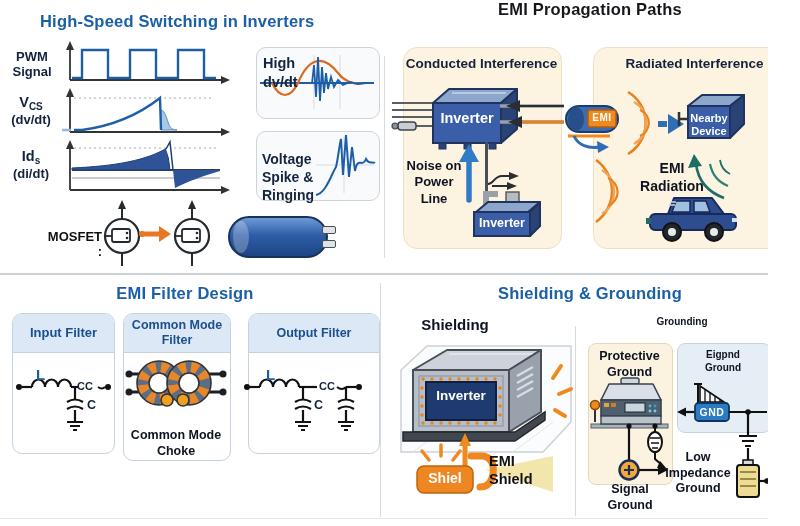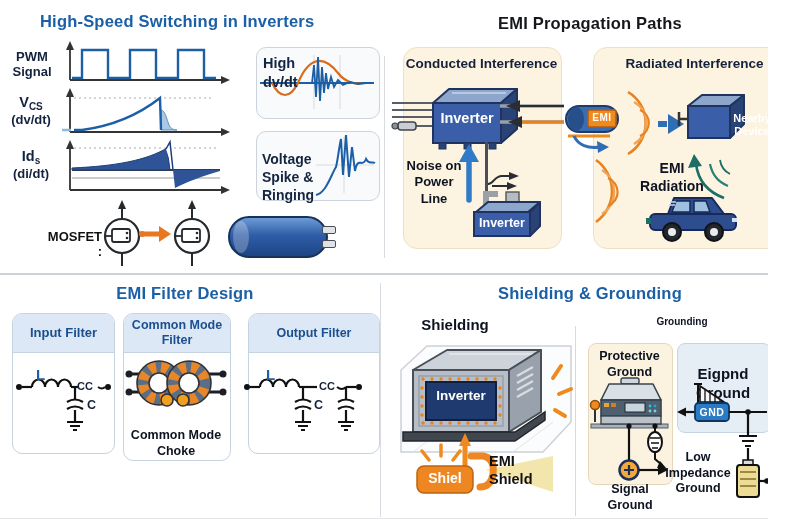--- a/index.html
+++ b/index.html
@@ -138,21 +138,21 @@
     <circle cx="4" cy="10" r="3" fill="#e87722"></circle>
     <line x1="4" y1="10" x2="22" y2="10" stroke="#e87722" stroke-width="5" stroke-linecap="round"></line>
     <polygon points="21,2 33,10 21,18" fill="#e87722"></polygon>
   </svg>
   <div class="cyl" style="left:228px;top:216px;width:100px;height:42px;">
     <div class="cap"></div>
     <div class="pin" style="top:8px;"></div>
     <div class="pin" style="bottom:8px;"></div>
   </div>
 
-  <div class="abs qtitle dark ctr" style="left:440px;top:14px;width:300px;">EMI Propagation Paths</div>
+  <div class="abs qtitle dark ctr" style="left:440px;top:0;width:300px;">EMI Propagation Paths</div>
 
   <div class="panel" style="left:403px;top:47px;width:157px;height:200px;"></div>
   <div class="panel" style="left:593px;top:47px;width:203px;height:200px;"></div>
 
   <div class="ptitle" style="left:593px;top:56px;width:203px;">Radiated Interference</div>
   <div class="ptitle" style="left:403px;top:56px;width:157px;">Conducted Interference</div>
 
   <svg class="abs" style="left:392px;top:98px;" width="40" height="34" viewBox="0 0 40 34">
     <line x1="0" y1="5" x2="40" y2="5" stroke="#5a5f66" stroke-width="2.2"></line>
     <line x1="0" y1="12" x2="40" y2="12" stroke="#5a5f66" stroke-width="2.2"></line>
@@ -227,21 +227,21 @@
     <rect x="0" y="11" width="9" height="6" fill="#2f6db5"></rect>
     <polygon points="10,4 26,14 10,24" fill="#2f6db5"></polygon>
   </svg>
 
   <svg class="abs" style="left:676px;top:90px;" width="76" height="56" viewBox="0 0 76 56">
     <path d="M3,22 v14 M3,29 h9" stroke="#333" stroke-width="2.5" fill="none"></path>
     <polygon points="12,16 26,5 68,5 54,16" fill="#8ca6cc" stroke="#20335f" stroke-width="2" stroke-linejoin="round"></polygon>
     <polygon points="54,16 68,5 68,34 54,48" fill="#2a4377" stroke="#20335f" stroke-width="2" stroke-linejoin="round"></polygon>
     <rect x="12" y="16" width="42" height="32" fill="#3a5fa8" stroke="#20335f" stroke-width="2"></rect>
   </svg>
-  <div class="wtext" style="left:688px;top:112px;width:42px;font-size:11px;margin-left:43px;">
+  <div class="wtext" style="left:688px;top:112px;width:42px;font-size:11px;">
     <div>Nearby</div>
     <div>Device</div>
   </div>
 
   <svg class="abs" style="left:684px;top:142px;" width="48" height="60" viewBox="0 0 48 60">
     <path d="M40,56 C24,50 14,38 12,22" stroke="#1d6e66" stroke-width="2.6" fill="none"></path>
     <polygon points="10,12 4,26 18,24" fill="#1d6e66"></polygon>
     <path d="M44,44 C34,40 28,32 26,22" stroke="#2a8076" stroke-width="2.2" fill="none"></path>
     <path d="M46,32 C40,29 37,25 36,18" stroke="#1d6e66" stroke-width="1.8" fill="none"></path>
   </svg>
@@ -449,21 +449,21 @@
     <div>Signal</div>
     <div>Ground</div>
   </div>
   <div class="ktext" style="left:662px;top:450px;width:72px;font-size:12.5px;">
     <div>Low</div>
     <div>Impedance</div>
     <div>Ground</div>
   </div>
 
   <div class="gcard" style="left:677px;top:343px;width:92px;height:88px;background:#e5edf5;border:1.5px solid #c6d4e2;"></div>
-  <div class="ktext" style="left:677px;top:365px;width:92px;font-size:15px;">
+  <div class="ktext" style="left:677px;top:349px;width:92px;font-size:10px;">
     <div>Eigpnd</div>
     <div>Ground</div>
   </div>
   <svg class="abs" style="left:677px;top:380px;" width="92" height="146" viewBox="0 0 92 146">
     <line x1="21" y1="4" x2="21" y2="23" stroke="#111" stroke-width="2"></line>
     <line x1="17" y1="4" x2="25" y2="4" stroke="#111" stroke-width="2"></line>
     <polygon points="23,6 47,22 23,22" fill="#f5f7f9" stroke="#111" stroke-width="1.6"></polygon>
     <path d="M28,10 V22 M33,13 V22 M38,16 V22 M43,19 V22" stroke="#111" stroke-width="1.3"></path>
     <line x1="4" y1="32" x2="18" y2="32" stroke="#111" stroke-width="2.2"></line>
     <polygon points="0,32 9,27.5 9,36.5" fill="#111"></polygon>

